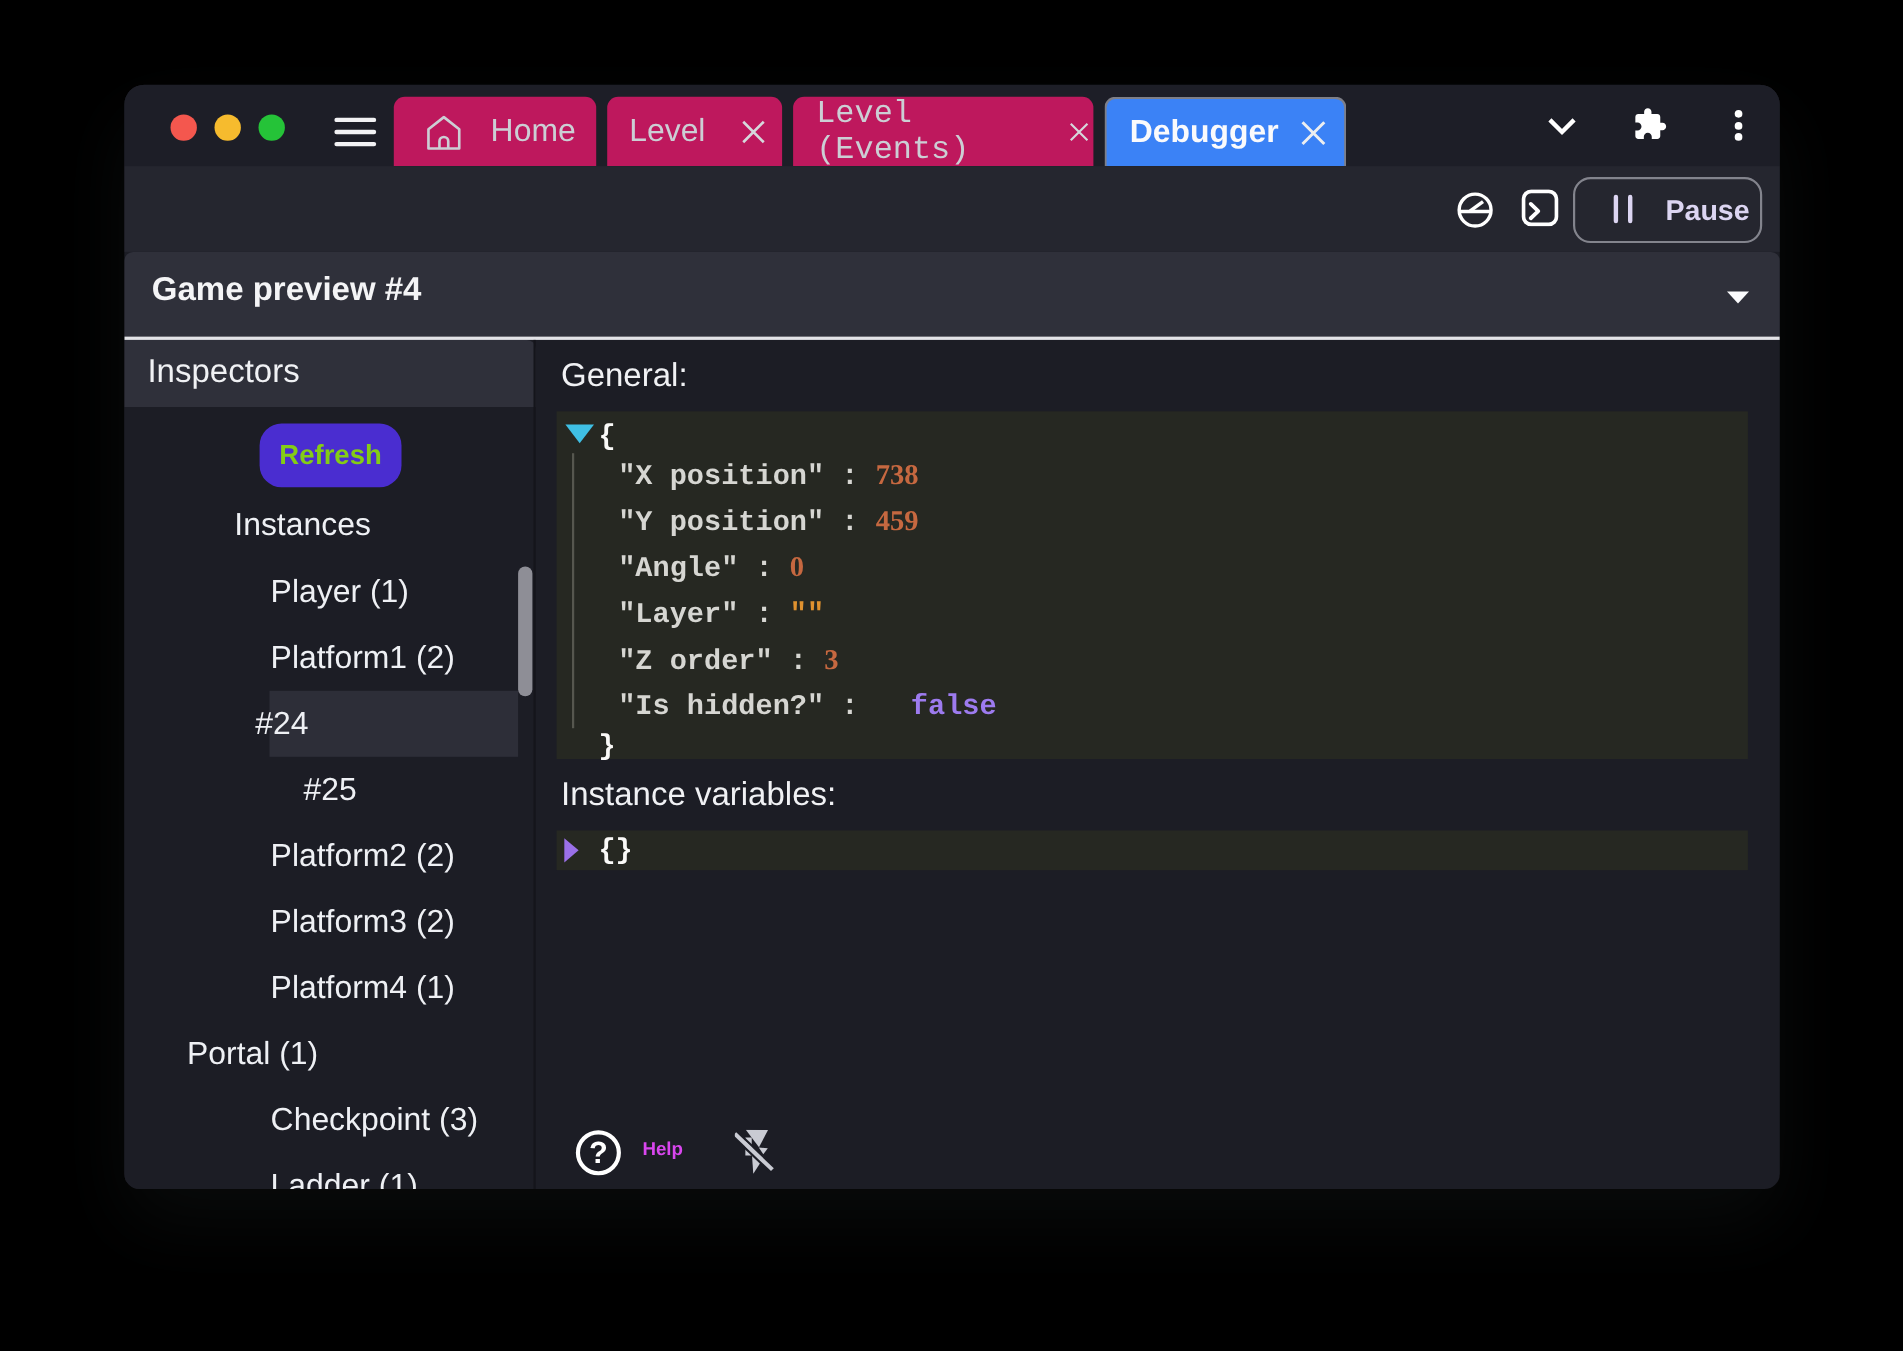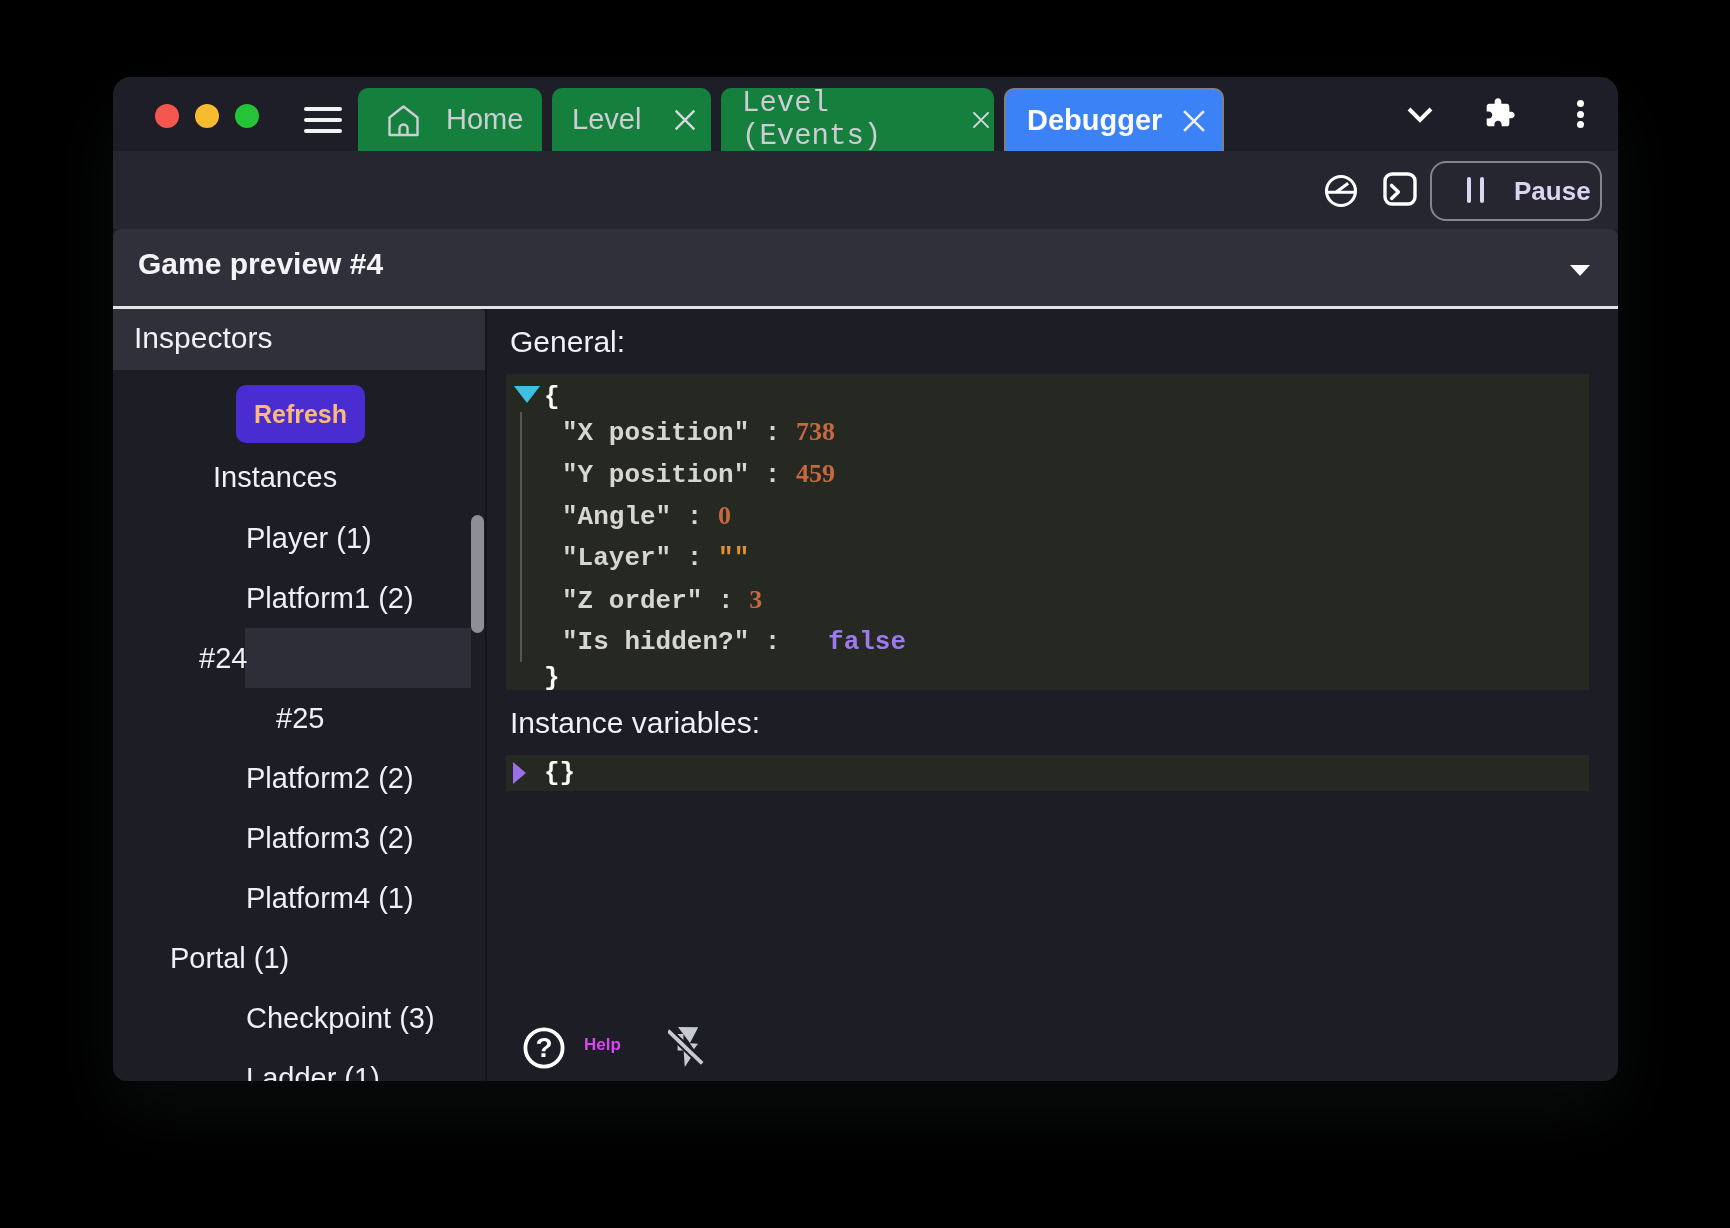--- a/index.html
+++ b/index.html
@@ -7,33 +7,33 @@
   body { font-family:"Liberation Sans", sans-serif; }
   .abs { position:absolute; }
   .window {
     position:absolute; left:113px; top:77px; width:1505px; height:1004px;
     background:#1c1d25; border-radius:18px 18px 14px 14px; overflow:hidden;
     box-shadow:0 30px 70px rgba(90,110,110,0.10);
   }
   .tabbar { position:absolute; left:0; top:0; width:100%; height:74px; background:#1d1e27; }
   .light { position:absolute; top:27px; width:24px; height:24px; border-radius:50%; }
   .hbar { position:absolute; left:191px; width:38px; height:4px; background:#f2f2f4; border-radius:2px; }
-  .tab { position:absolute; top:11px; height:63px; background:#15803d; border-radius:10px 10px 0 0;
+  .tab { position:absolute; top:11px; height:63px; background:#be185d; border-radius:10px 10px 0 0;
          display:flex; align-items:center; justify-content:center; color:#ccced4; font-size:29px; }
   .toolbar { position:absolute; left:0; top:74px; width:100%; height:78px; background:#25262f; }
   .tab.active { background:#3b82f6; border:2px solid #7e7f88; border-bottom:none; color:#fafafc; font-weight:600; }
   .pausebtn { position:absolute; left:1317px; top:84px; width:172px; height:60px; border:2px solid #83848d;
               border-radius:16px; display:flex; align-items:center; }
   .previewhdr { position:absolute; left:0; top:152px; width:100%; height:77px; background:#2f303a; border-radius:8px 8px 0 0; }
   .divider { position:absolute; left:0; top:229px; width:100%; height:3px; background:#e3e3e7; }
   .inshdr { position:absolute; left:0; top:232px; width:374px; height:61px; background:#2f303a; border-radius:0 8px 0 0; }
   .sidebody { position:absolute; left:0; top:293px; width:372px; height:711px; background:#1c1d25; }
   .vline { position:absolute; left:372px; top:232px; width:2px; height:772px; background:#14151b; }
-  .refresh { position:absolute; left:123px; top:308px; width:129px; height:58px; background:#4a2dd0; border-radius:10px;
-             color:#fdba74; font-weight:700; font-size:25px; display:flex; align-items:center; justify-content:center; }
+  .refresh { position:absolute; left:123px; top:308px; width:129px; height:58px; background:#4a2dd0; border-radius:20px;
+             color:#84cc16; font-weight:700; font-size:25px; display:flex; align-items:center; justify-content:center; }
   .row { position:absolute; left:0; width:372px; height:60px; color:#eef0f4; font-size:29px; display:flex; align-items:center; }
   .selrow { position:absolute; left:132px; top:551px; width:226px; height:60px; background:#2d2e38; }
   .sbar { position:absolute; left:358px; top:438px; width:13px; height:118px; background:#8e8e96; border-radius:7px; }
   .label { position:absolute; color:#f0f1f4; font-size:30px; }
   .jsonbox { position:absolute; left:393px; top:297px; width:1083px; height:316px; background:#262822; }
   .varsbox { position:absolute; left:393px; top:678px; width:1083px; height:36px; background:#262822; }
   .mono { position:absolute; font-family:"Liberation Mono", monospace; font-weight:700; font-size:26px; color:#d6d6d2; white-space:pre; }
   .num { color:#c66840;font-family:Liberation Serif, serif; } .str { color:#e0922f; } .bool { color:#9d7bef;margin-left:32px; }
   .brace { color:#fafaf8; }
 </style>
@@ -110,21 +110,21 @@
 
   <div class="sidebody"></div>
   <div class="inshdr"></div>
   <div class="vline"></div>
   <div class="label" style="left:21px; top:244px; font-weight:500;">Inspectors</div>
   <div class="refresh">Refresh</div>
   <div class="row" style="top:370px; padding-left:100px;">Instances</div>
   <div class="selrow"></div>
   <div class="row" style="top:431px; padding-left:133px;">Player (1)</div>
   <div class="row" style="top:491px; padding-left:133px;">Platform1 (2)</div>
-  <div class="row" style="top:551px; padding-left:86px;">#24</div>
+  <div class="row" style="top:551px; padding-left:119px;">#24</div>
   <div class="row" style="top:611px; padding-left:163px;">#25</div>
   <div class="row" style="top:671px; padding-left:133px;">Platform2 (2)</div>
   <div class="row" style="top:731px; padding-left:133px;">Platform3 (2)</div>
   <div class="row" style="top:791px; padding-left:133px;">Platform4 (1)</div>
   <div class="row" style="top:851px; padding-left:57px;">Portal (1)</div>
   <div class="row" style="top:911px; padding-left:133px;">Checkpoint (3)</div>
   <div class="row" style="top:971px; padding-left:133px;">Ladder (1)</div>
   <div class="sbar"></div>
 
   <div class="label" style="left:397px; top:248px; font-weight:500;">General:</div>

